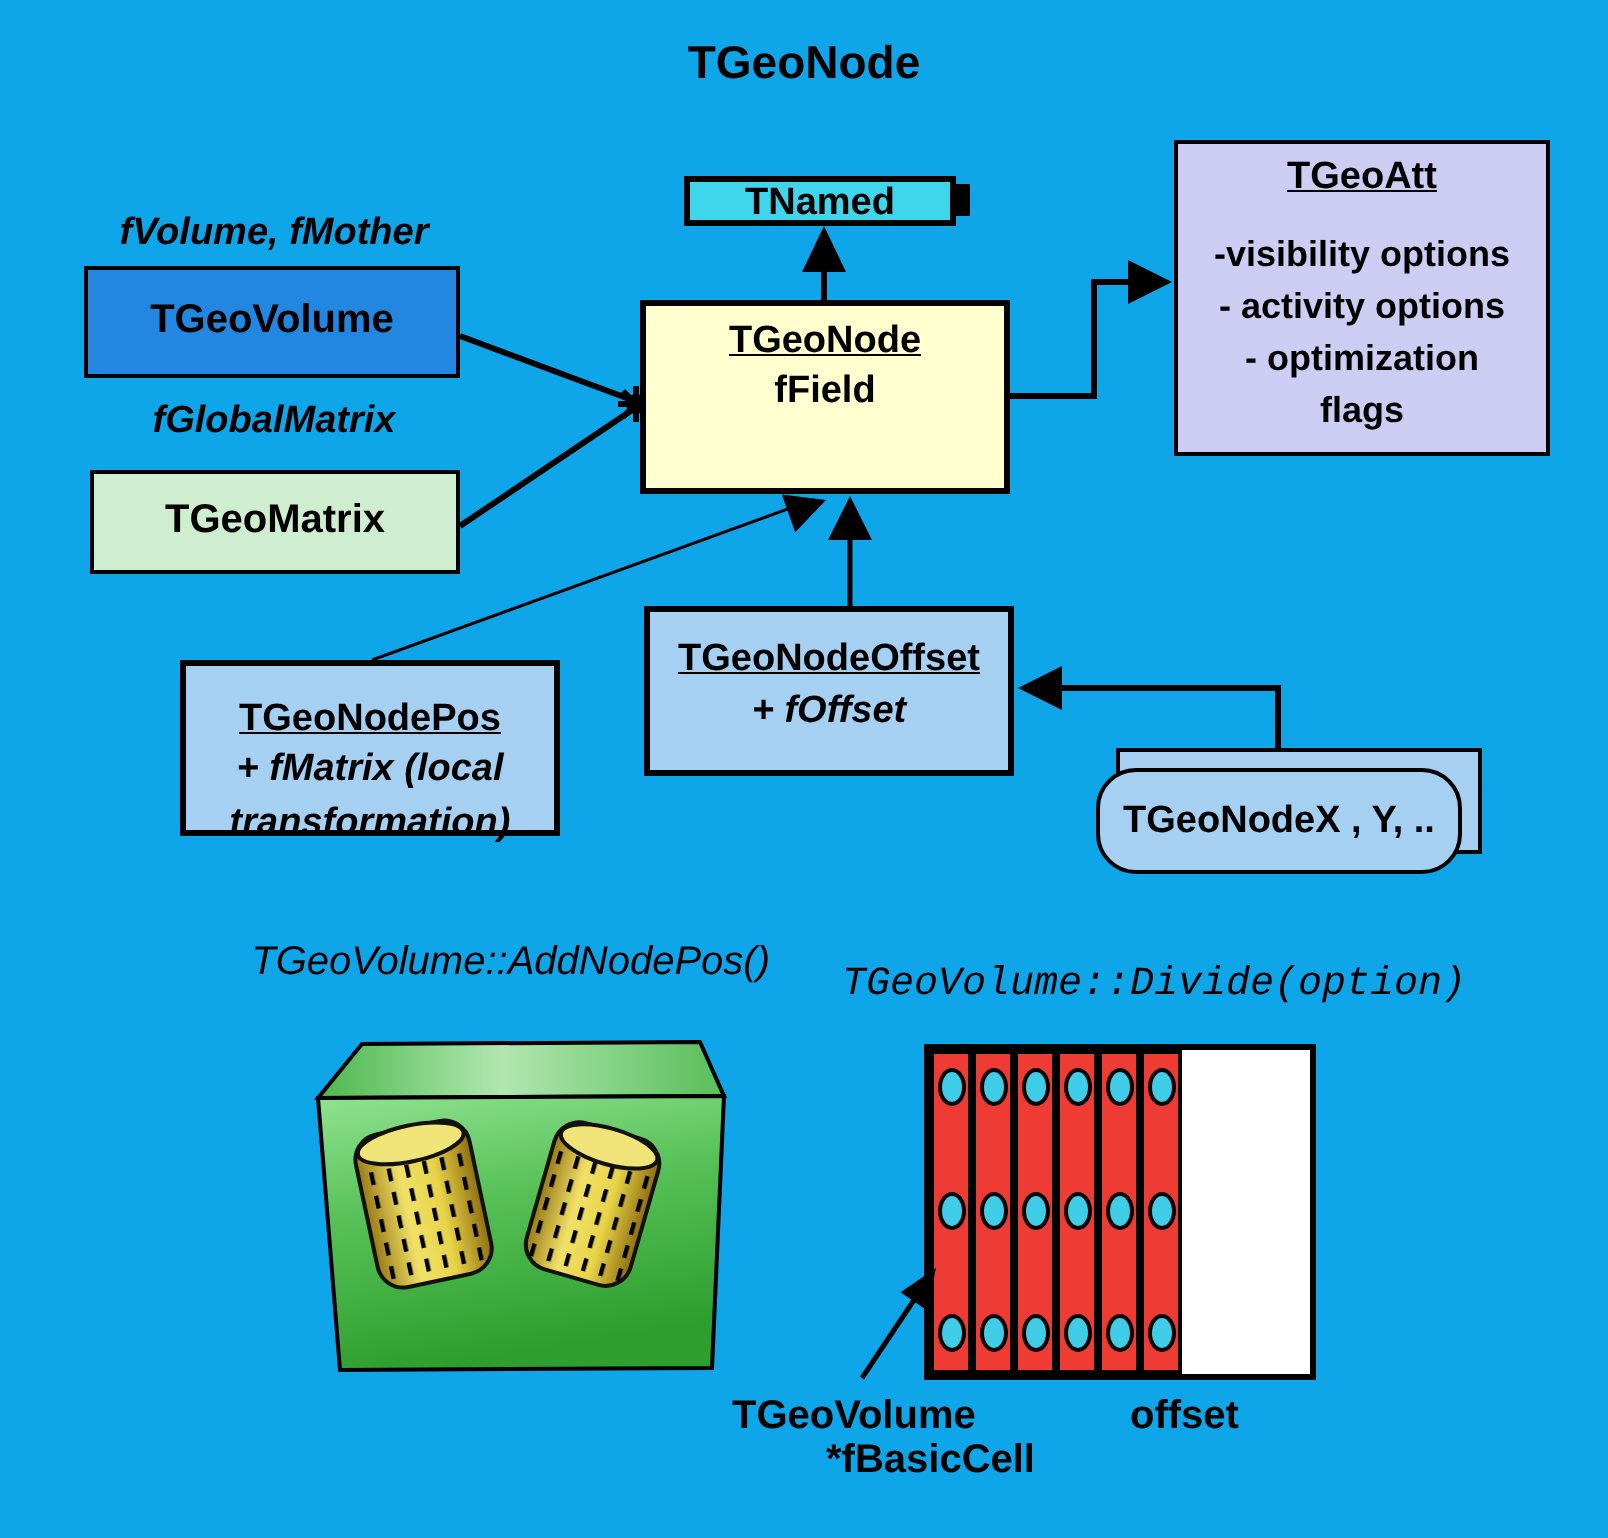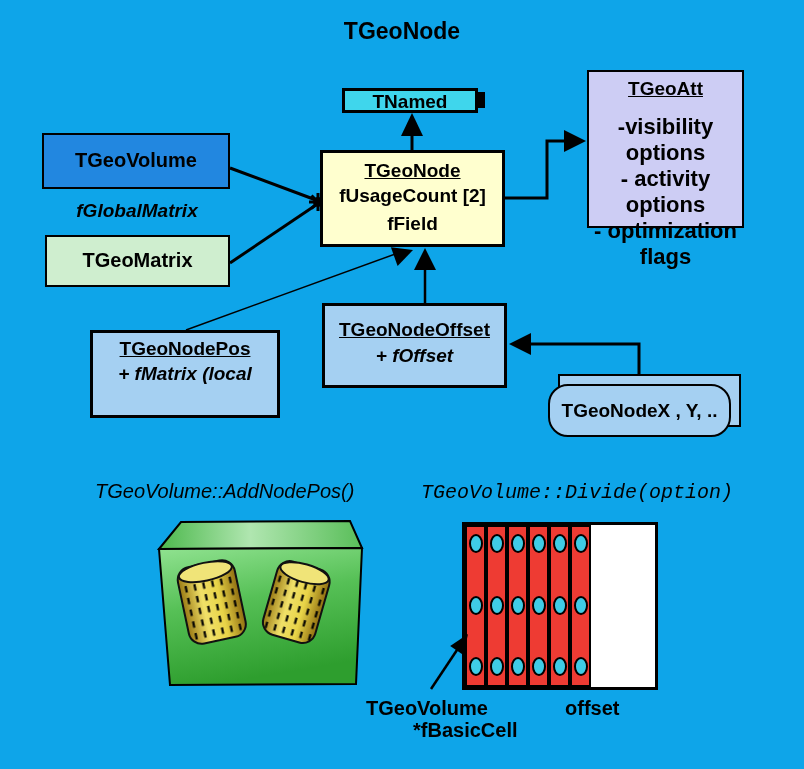--- a/index.html
+++ b/index.html
@@ -11,45 +11,45 @@
   .lbl,.classbox{z-index:3;}
   .classbox{box-sizing:border-box;border:3px solid #000;text-align:center;}
   .utitle{font-weight:bold;text-decoration:underline;}
   .bi{font-weight:bold;font-style:italic;}
   .i{font-style:italic;}
   .lbl{white-space:nowrap;}
   
   #tnamed{left:342px;top:88px;width:136px;height:25px;background:var(--tnamed-fill,#3fd6ec);
           font-size:19px;font-weight:bold;line-height:21px;}
   #tnamed-nub{left:477px;top:92px;width:8px;height:16px;background:#000;z-index:3;}
-  #tgeoatt{left:587px;top:70px;width:157px;height:158px;background:var(--tgeoatt-fill,#cdcdf4);
+  #tgeoatt{left:587px;top:70px;width:188px;height:158px;background:var(--tgeoatt-fill,#cdcdf4);
            border-width:2px;font-size:19px;padding-top:6px;}
-  #tgeoatt .att-lines{margin-top:14px;font-size:22px;font-weight:bold;line-height:26px;}
+  #tgeoatt .att-lines{margin-top:14px;font-size:18px;font-weight:bold;line-height:26px;}
   #tgeonode-box{left:320px;top:150px;width:185px;height:97px;background:var(--tgeonode-fill,#ffffcf);
            font-size:19px;padding-top:7px;}
   #tgeonode-box .memb{font-weight:bold;line-height:28px;}
   #tgeovolume{left:42px;top:133px;width:188px;height:56px;background:var(--tgeovolume-fill,#2287e0);
            font-size:20px;font-weight:bold;line-height:50px;border-width:2px;}
   #tgeomatrix{left:45px;top:235px;width:185px;height:52px;background:var(--tgeomatrix-fill,#cfeecf);
            font-size:20px;font-weight:bold;line-height:46px;border-width:2px;}
   #tgeonodepos{left:90px;top:330px;width:190px;height:88px;background:var(--subclass-fill,#a5d0f2);
-           font-size:19px;padding-top:5px;}
+           font-size:19px;padding-top:16px;}
   #tgeonodepos .memb{line-height:27px;}
   #tgeonodeoffset{left:322px;top:303px;width:185px;height:85px;background:var(--subclass-fill,#a5d0f2);
            font-size:19px;padding-top:13px;}
   #tgeonodeoffset .memb{line-height:30px;}
   #tgeonodex-back{left:558px;top:374px;width:183px;height:53px;background:var(--subclass-fill,#a5d0f2);
            border-width:2px;z-index:2;}
   #tgeonodex{left:548px;top:384px;width:183px;height:53px;background:var(--subclass-fill,#a5d0f2);
            border-width:2px;font-size:19px;font-weight:bold;line-height:49px;z-index:3;border-radius:20px;}
   
   #diagram-title{left:0;top:18px;width:804px;text-align:center;font-size:23px;font-weight:bold;}
   #lbl-fvolume{left:42px;top:106px;width:190px;text-align:center;font-size:19px;}
   #lbl-fglobalmatrix{left:42px;top:200px;width:190px;text-align:center;font-size:19px;}
-  #lbl-addnodepos{left:95px;top:480px;width:290px;text-align:left;font-size:20px;}
+  #lbl-addnodepos{left:95px;top:470px;width:290px;text-align:right;font-size:20px;}
   #lbl-addnodeoffset{left:428px;top:455px;font-size:20px;}
   #lbl-divide{left:421px;top:481px;font-size:20px;font-family:Liberation Mono, monospace;}
   #lbl-tgeovolume-cap{left:366px;top:697px;font-size:20px;font-weight:bold;}
   #lbl-offset{left:565px;top:697px;font-size:20px;font-weight:bold;}
   #lbl-fbasiccell{left:413px;top:719px;font-size:20px;font-weight:bold;}
   
   #division-box{left:462px;top:522px;width:196px;height:168px;box-sizing:border-box;
            border:3px solid #000;background:#fff;display:flex;align-items:stretch;}
   .slab{box-sizing:border-box;width:21px;border:2px solid #000;background:var(--cell-red,#ee3b33);
         display:flex;flex-direction:column;justify-content:space-between;align-items:center;
@@ -150,47 +150,48 @@
     <div class="att-lines">
       <div>-visibility options</div>
       <div>- activity options</div>
       <div>- optimization</div>
       <div>flags</div>
     </div>
   </div>
 
   <div class="abs classbox" id="tgeonode-box">
     <div class="utitle">TGeoNode</div>
-    <div class="memb">fUsageCount [2]</div>
     <div class="memb">fField</div>
   </div>
 
   <div class="abs classbox" id="tgeovolume">
     <span>TGeoVolume</span>
   </div>
 
   <div class="abs classbox" id="tgeomatrix">
     <span>TGeoMatrix</span>
   </div>
 
   <div class="abs classbox" id="tgeonodepos">
     <div class="utitle">TGeoNodePos</div>
     <div class="memb bi">+ fMatrix (local</div>
+    <div class="memb bi">transformation)</div>
   </div>
 
   <div class="abs classbox" id="tgeonodeoffset">
     <div class="utitle">TGeoNodeOffset</div>
     <div class="memb bi">+ fOffset</div>
   </div>
 
   <div class="abs classbox" id="tgeonodex-back"></div>
   <div class="abs classbox" id="tgeonodex">
     <span>TGeoNodeX , Y, ..</span>
   </div>
 
+  <div class="abs lbl bi" id="lbl-fvolume">fVolume, fMother</div>
   <div class="abs lbl bi" id="lbl-fglobalmatrix">fGlobalMatrix</div>
   <div class="abs lbl i" id="lbl-addnodepos">TGeoVolume::AddNodePos()</div>
   <div class="abs lbl i" id="lbl-divide">TGeoVolume::Divide(option)</div>
   <div class="abs lbl" id="lbl-tgeovolume-cap">TGeoVolume</div>
   <div class="abs lbl" id="lbl-offset">offset</div>
   <div class="abs lbl" id="lbl-fbasiccell">*fBasicCell</div>
 
   <div class="abs" id="division-box">
     <div style="display:flex;">
         <div class="slab">

